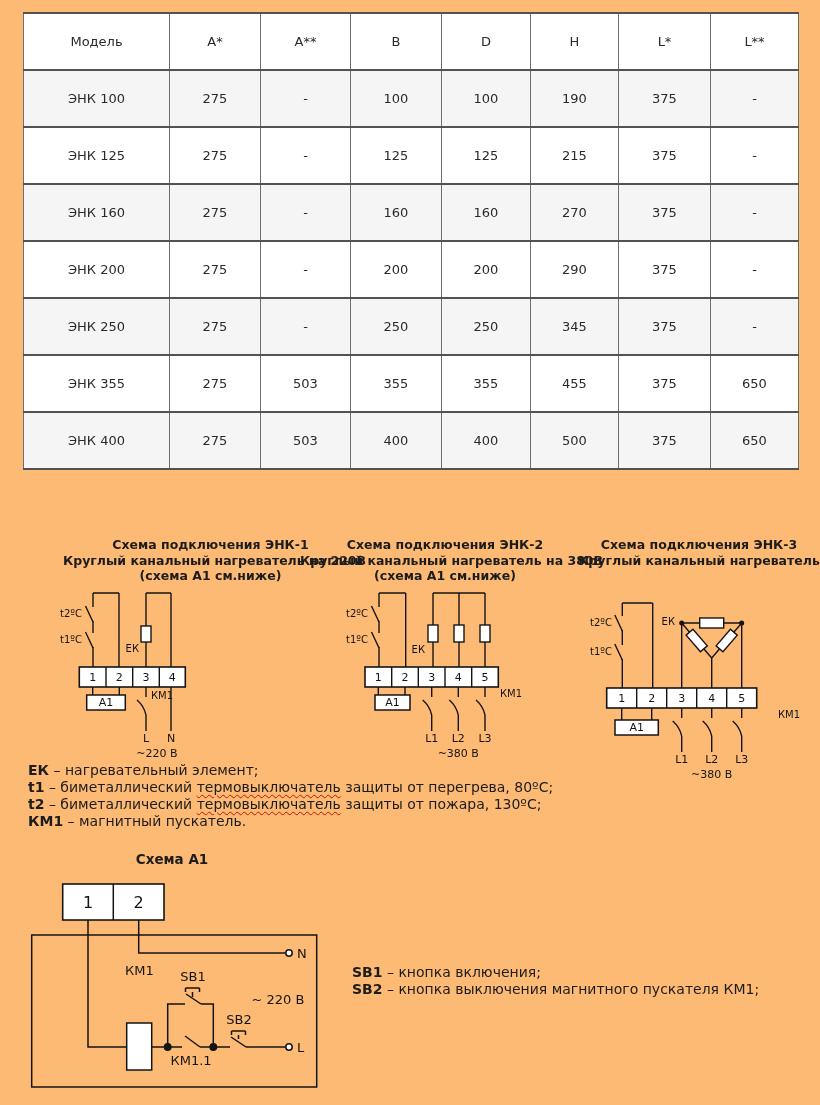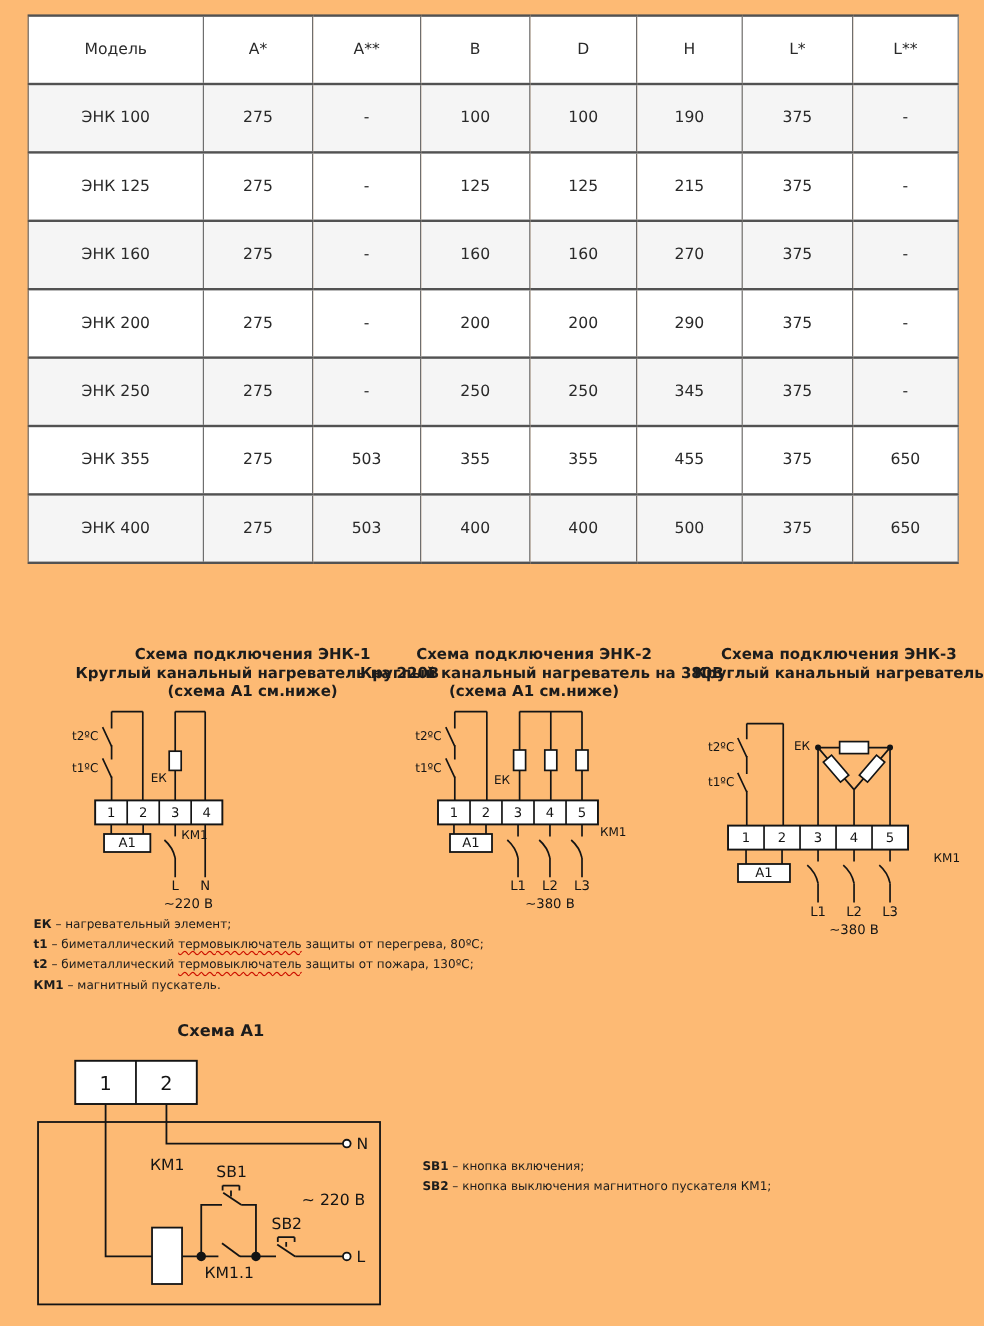--- a/index.html
+++ b/index.html
@@ -24,33 +24,33 @@
   
   .dtitle {
     position:absolute; top:537px; text-align:center;
     font-size:12.5px; font-weight:bold; color:#1c1c1c; line-height:15.5px;
     white-space:nowrap;
   }
   .abs { position:absolute; }
   svg text { font-family:"DejaVu Sans","Liberation Sans",sans-serif; fill:#141414; }
   
   .legend {
-    position:absolute; font-size:10px; color:#1c1c1c; line-height:17px;
+    position:absolute; font-size:14px; color:#1c1c1c; line-height:17px;
     white-space:nowrap;
   }
   .legend b { font-weight:bold; }
   .wavy {
     text-decoration-line:underline;
     text-decoration-style:wavy;
     text-decoration-color:#cc1100;
     text-decoration-thickness:1px;
     text-underline-offset:2px;
   }
   .a1-title {
-    position:absolute; left:84px; top:851px; width:200px; text-align:center;
+    position:absolute; left:72px; top:851px; width:200px; text-align:center;
     font-size:13.5px; font-weight:bold; color:#1c1c1c;
   }
 </style>
 </head>
 <body>
 
 <div class="page">
 
   <table class="spec-table">
     <colgroup>

